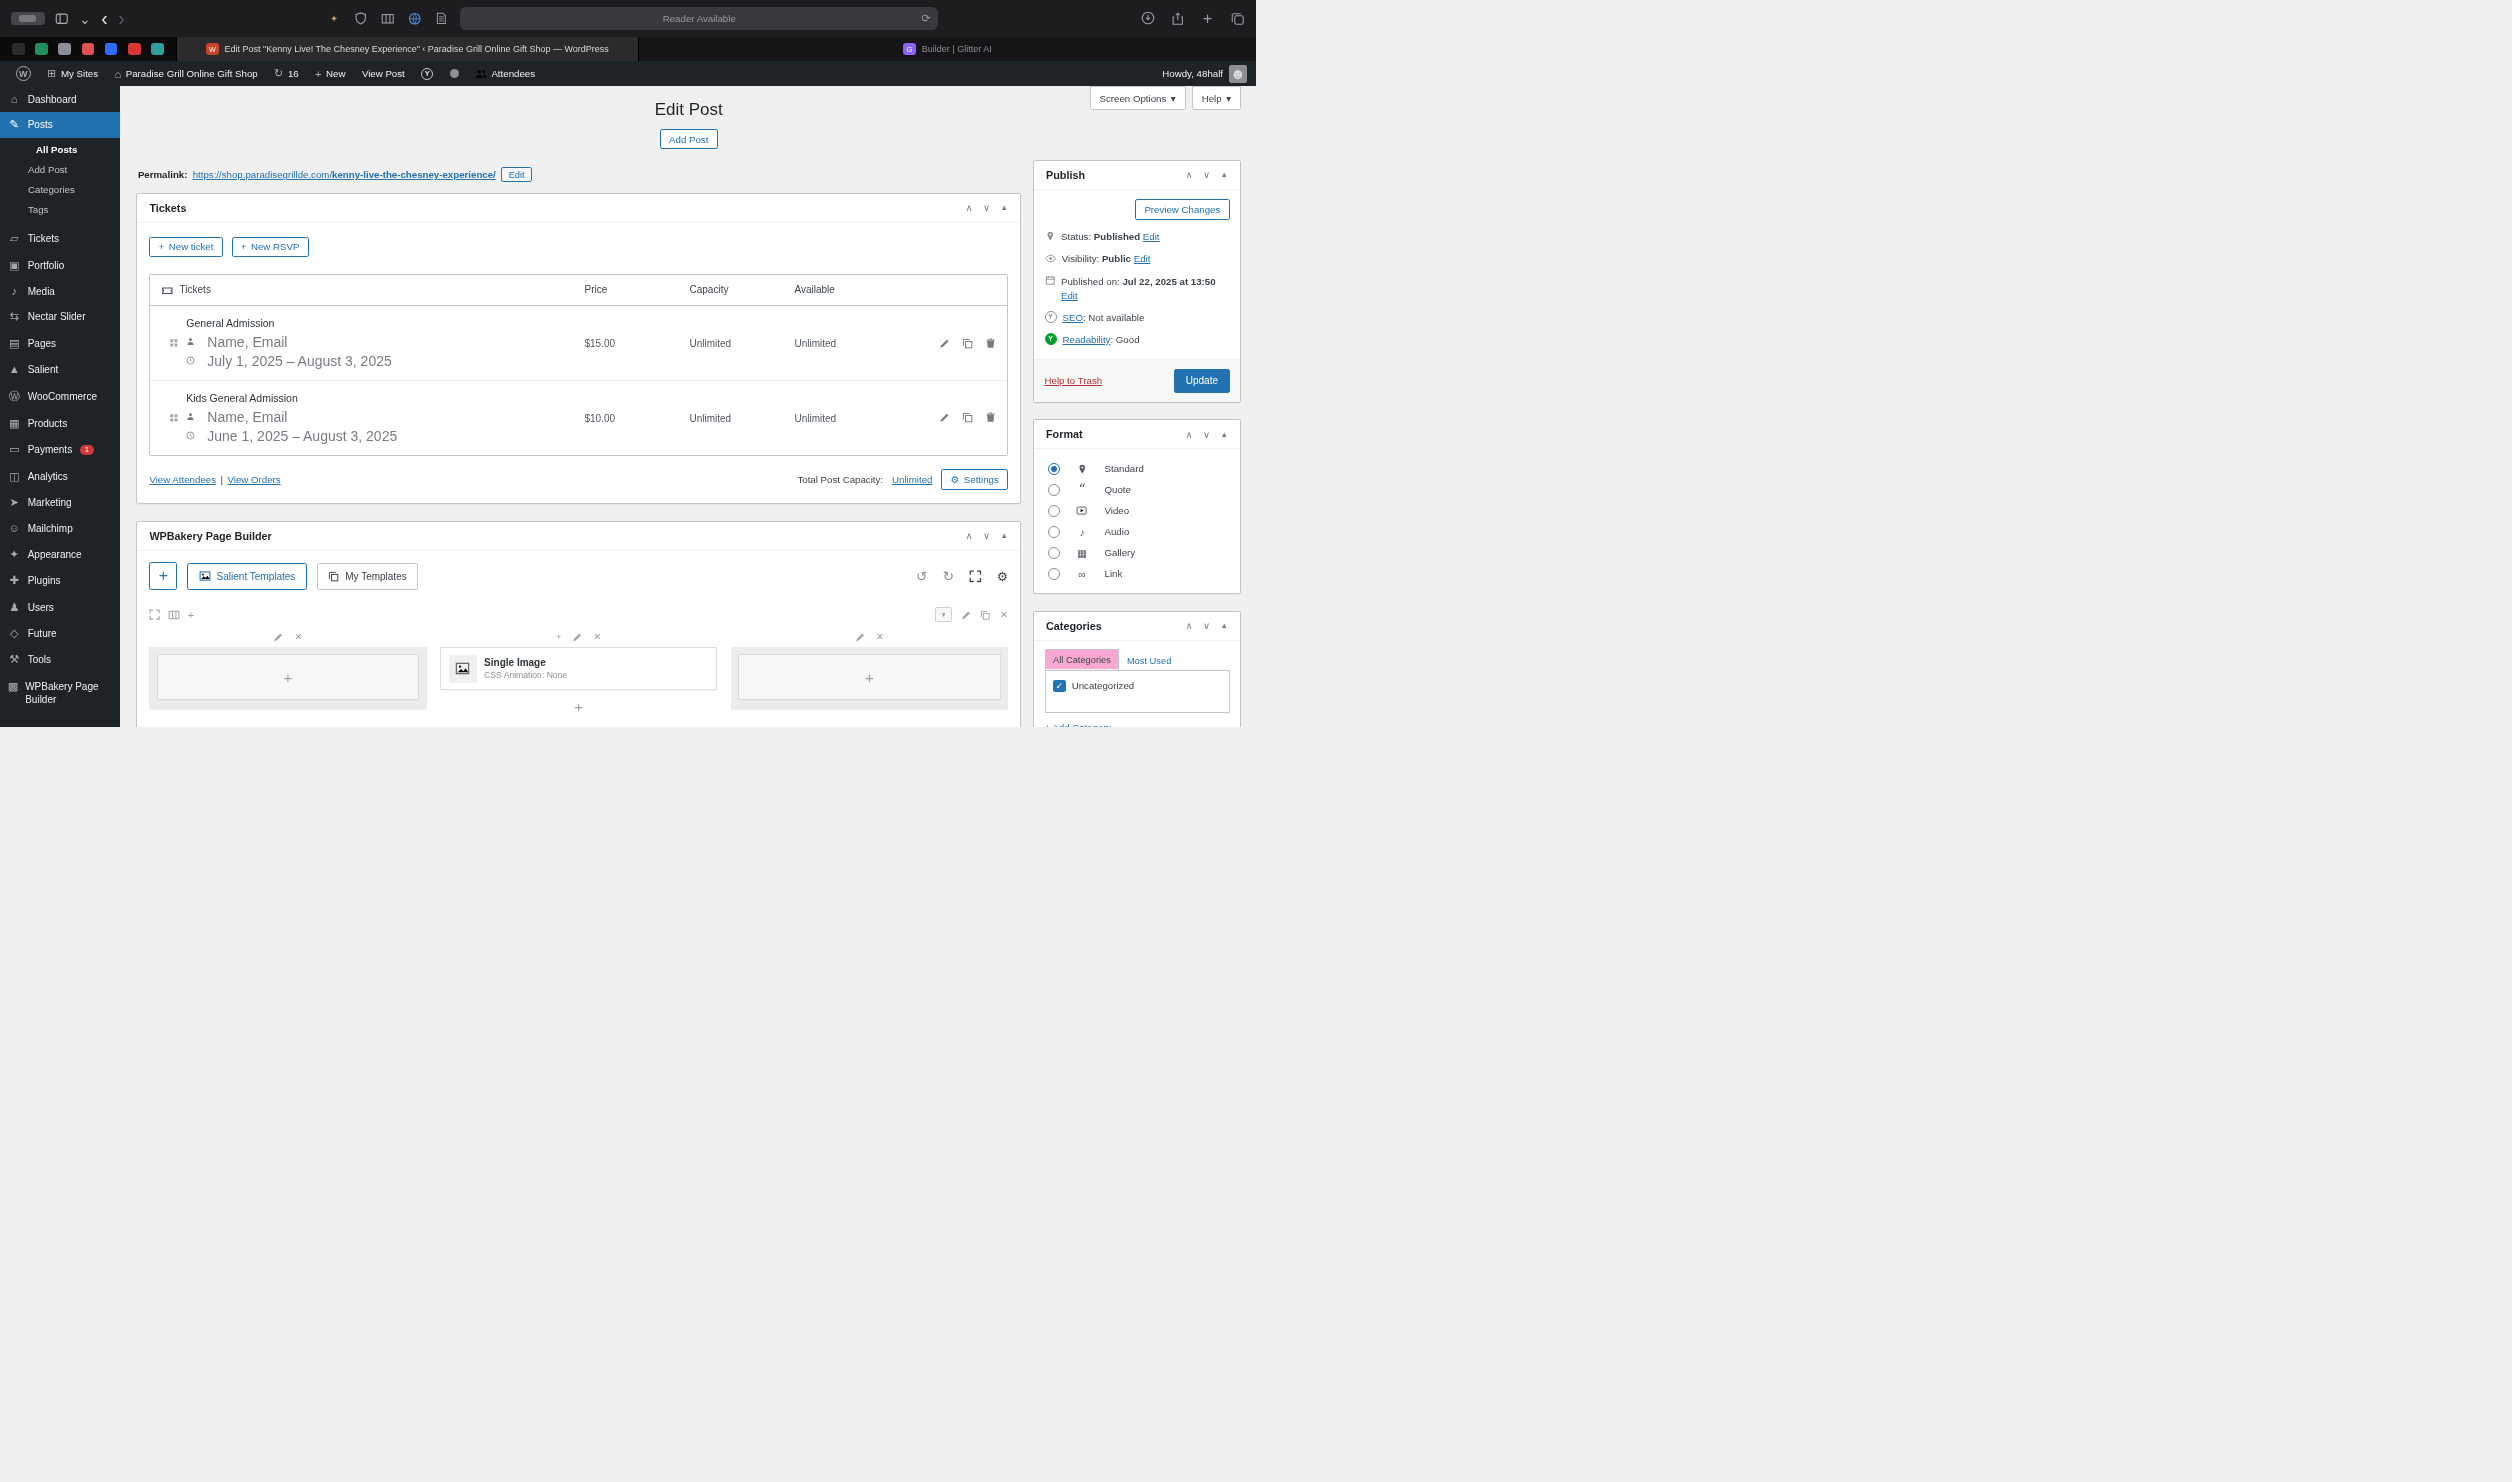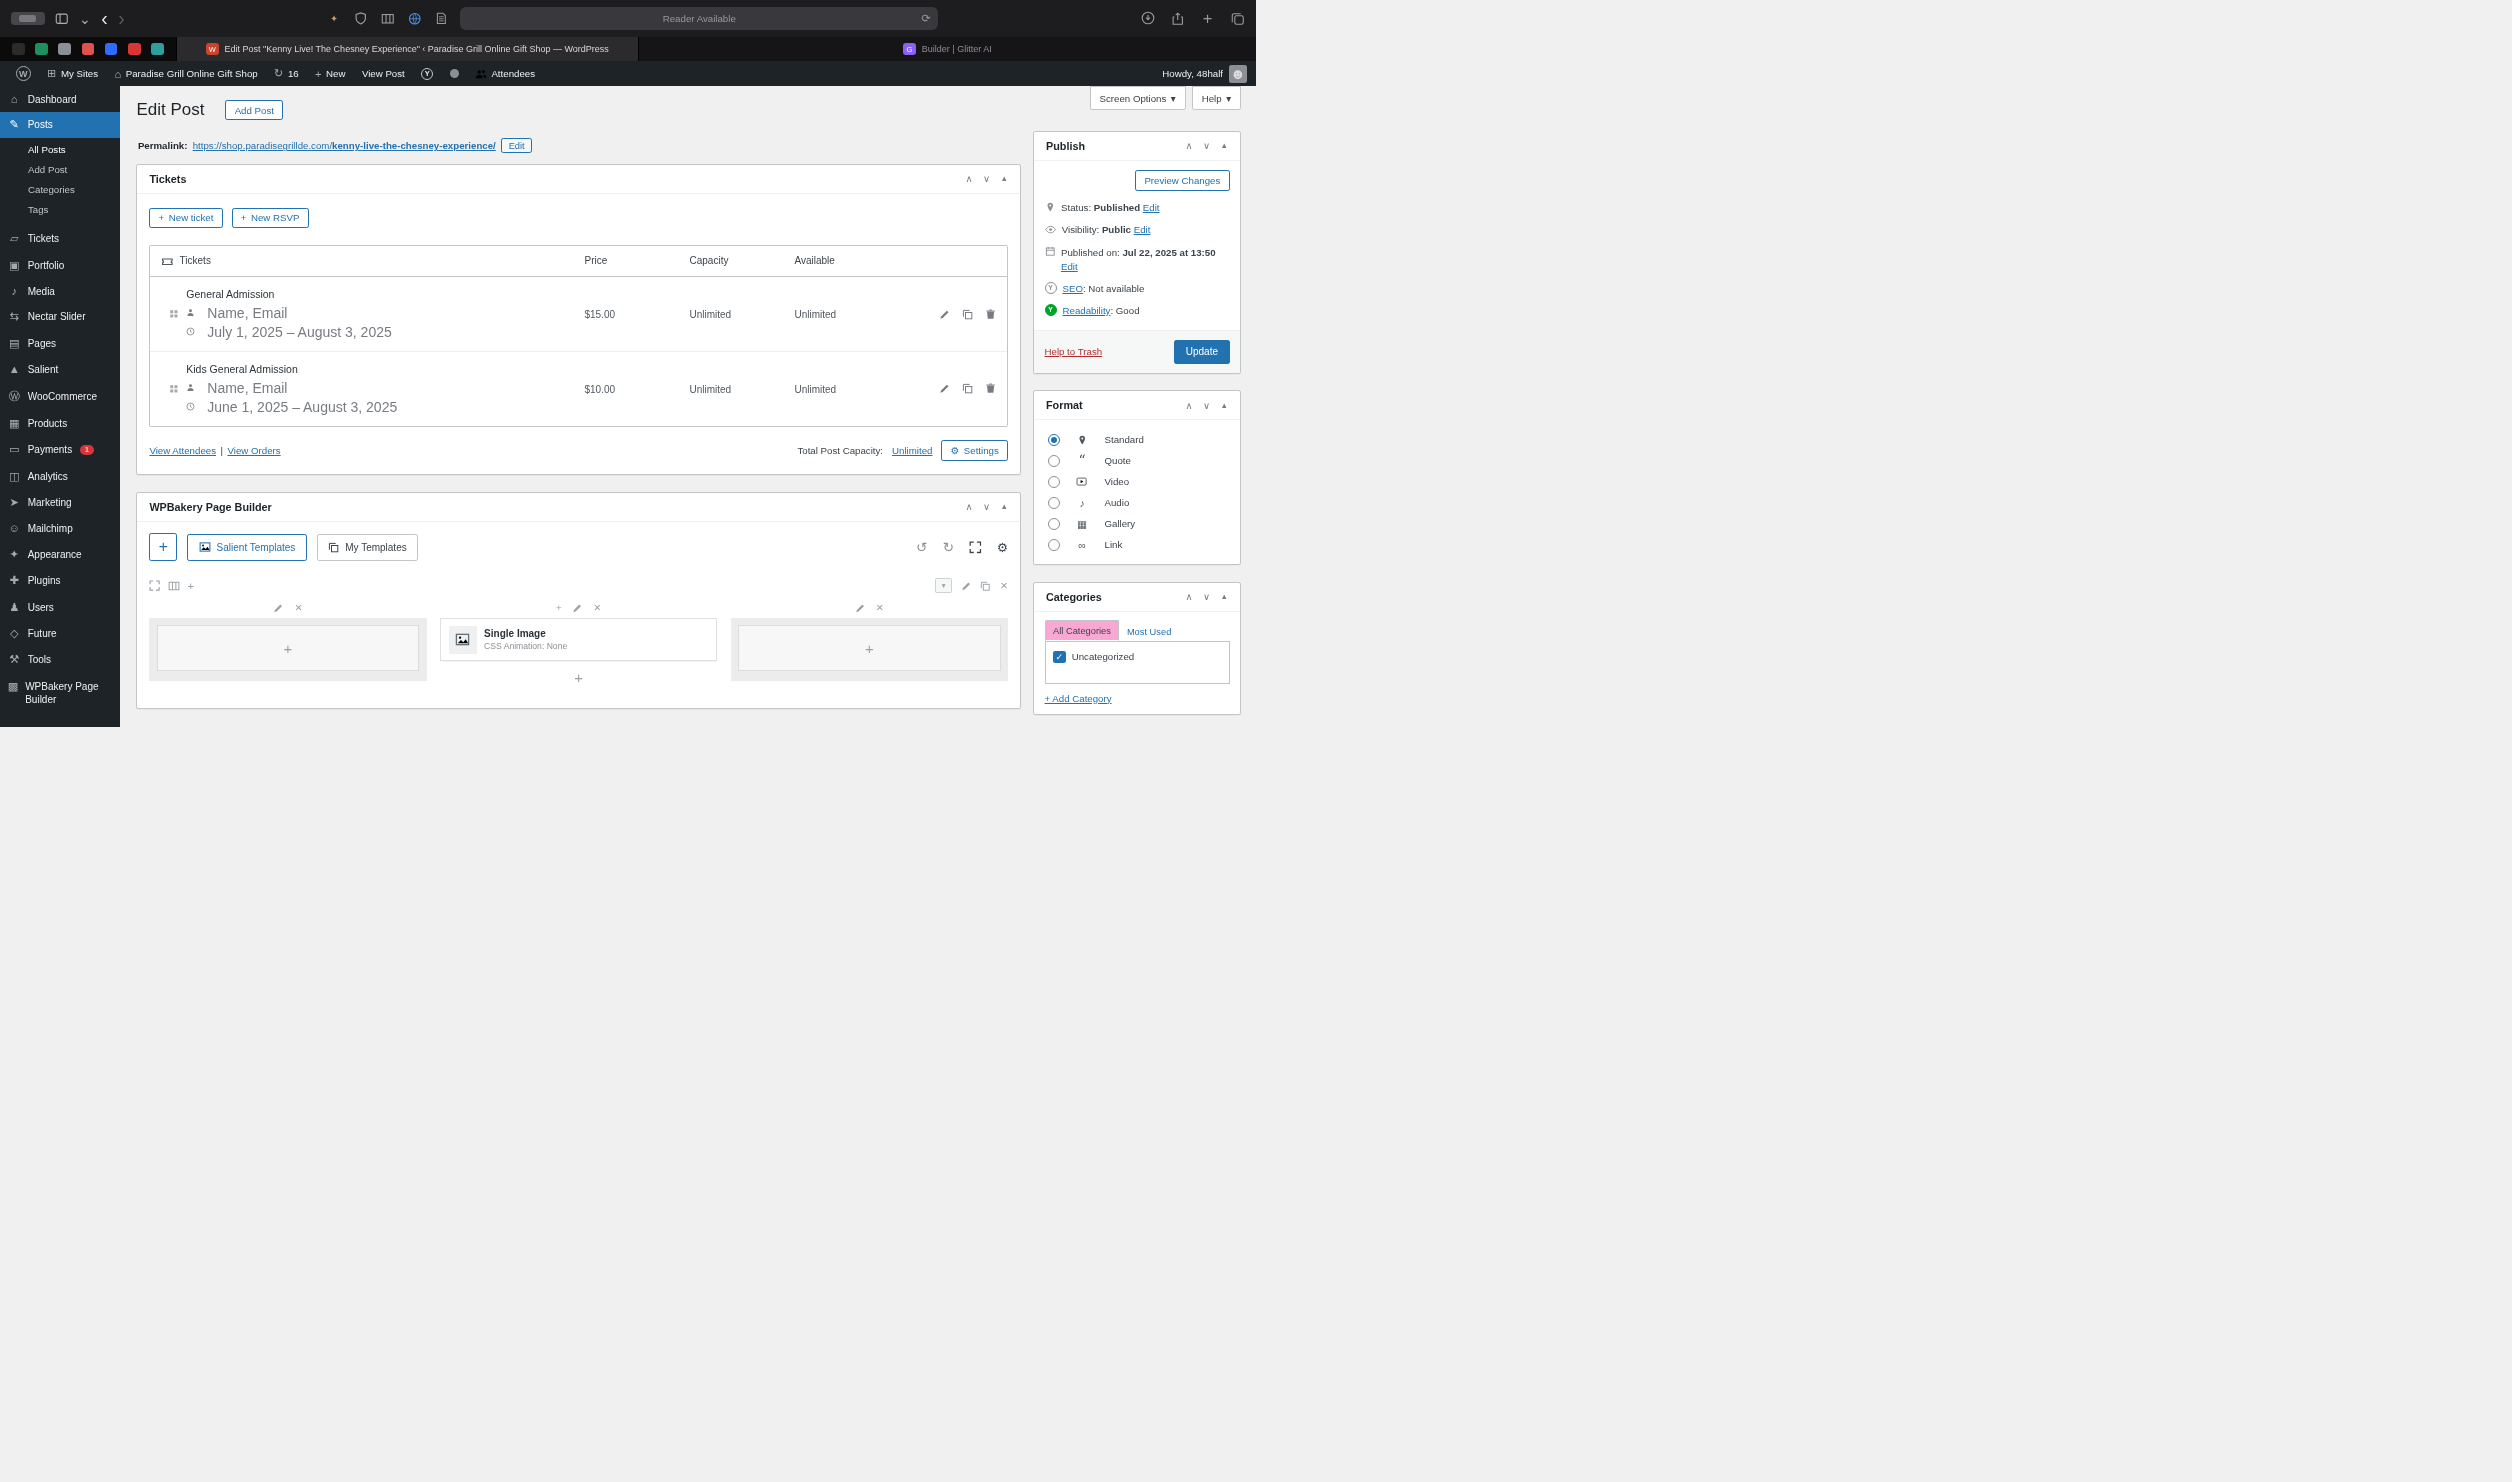--- a/index.html
+++ b/index.html
@@ -44,28 +44,28 @@
   
   .wp-body { display:flex; height:641px; }
   .sidebar { width:120px; background:#1d2327; color:#f0f0f1; flex:none; overflow:hidden; font-size:10px; }
   .sb-item { display:flex; align-items:center; gap:6.7px; padding:6.7px 7.5px; color:#f0f0f1; cursor:default; }
   .sb-item .glyph { width:13.5px; text-align:center; font-size:11.2px; color:#a7aaad; }
   .sb-item.active { background:#2271b1; color:#fff; }
   .sb-item.active .glyph { color:#fff; }
   .sb-badge { margin-left:1.5px; background:#d63638; color:#fff; border-radius:6.7px; font-size:7.8px; padding:0.7px 4.5px; }
   .sb-sub { padding:1.5px 0 6px 0; }
   .sb-sub .sub-item { display:block; padding:4.5px 9px 4.5px 28px; color:#c3c4c7; font-size:9.7px; cursor:default; }
-  .sb-sub .sub-item.current { color:#fff; font-weight:normal; }
+  .sb-sub .sub-item.current { color:#fff; font-weight:bold;margin-left:8px; }
 
   .content { flex:1; position:relative; padding:0 15px 0 16.4px; overflow:hidden; }
 
   .screen-tabs { position:absolute; top:0; right:15px; display:flex; gap:6px; z-index:5; }
   .screen-tab { background:#fff; border:0.7px solid #c3c4c7; border-radius:0 0 2.2px 2.2px; padding:5.2px 9px; font-size:9.7px; color:#3c434a; display:flex; gap:4.5px; align-items:center; cursor:default; }
 
-  .page-head { display:flex; align-items:center; gap:21px; margin:13.5px 0 10.5px 0; }
+  .page-head { display:flex; align-items:center; gap:9px; margin:13.5px 0 10.5px 0;flex-direction:column; }
   .page-title { font-size:17px; font-weight:400; color:#1d2327; }
   .btn { display:inline-flex; align-items:center; gap:4.5px; border-radius:2.2px; font-size:9.7px; cursor:default; white-space:nowrap; }
   .btn-outline { background:#f6f7f7; border:0.7px solid #2271b1; color:#2271b1; padding:3.7px 8.2px; }
   .btn-outline.white { background:#fff; }
   .btn-primary { background:#2271b1; border:0.7px solid #2271b1; color:#fff; padding:5.2px 10.5px; font-size:10px; }
 
   .cols { display:flex; gap:12px; align-items:flex-start; }
   .main-col { flex:1; min-width:0; }
   .side-col { width:208px; flex:none; }
 

